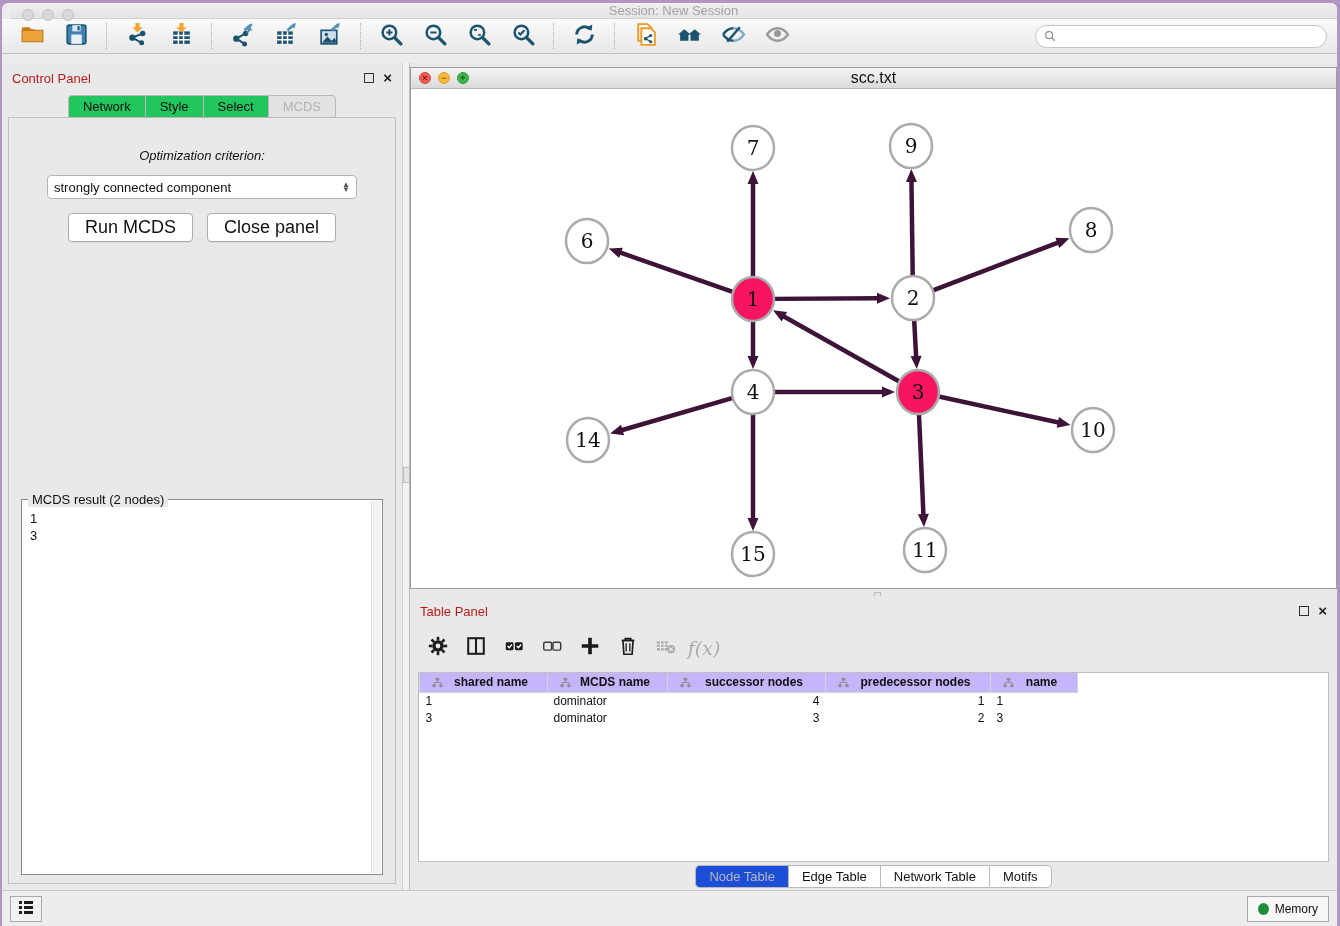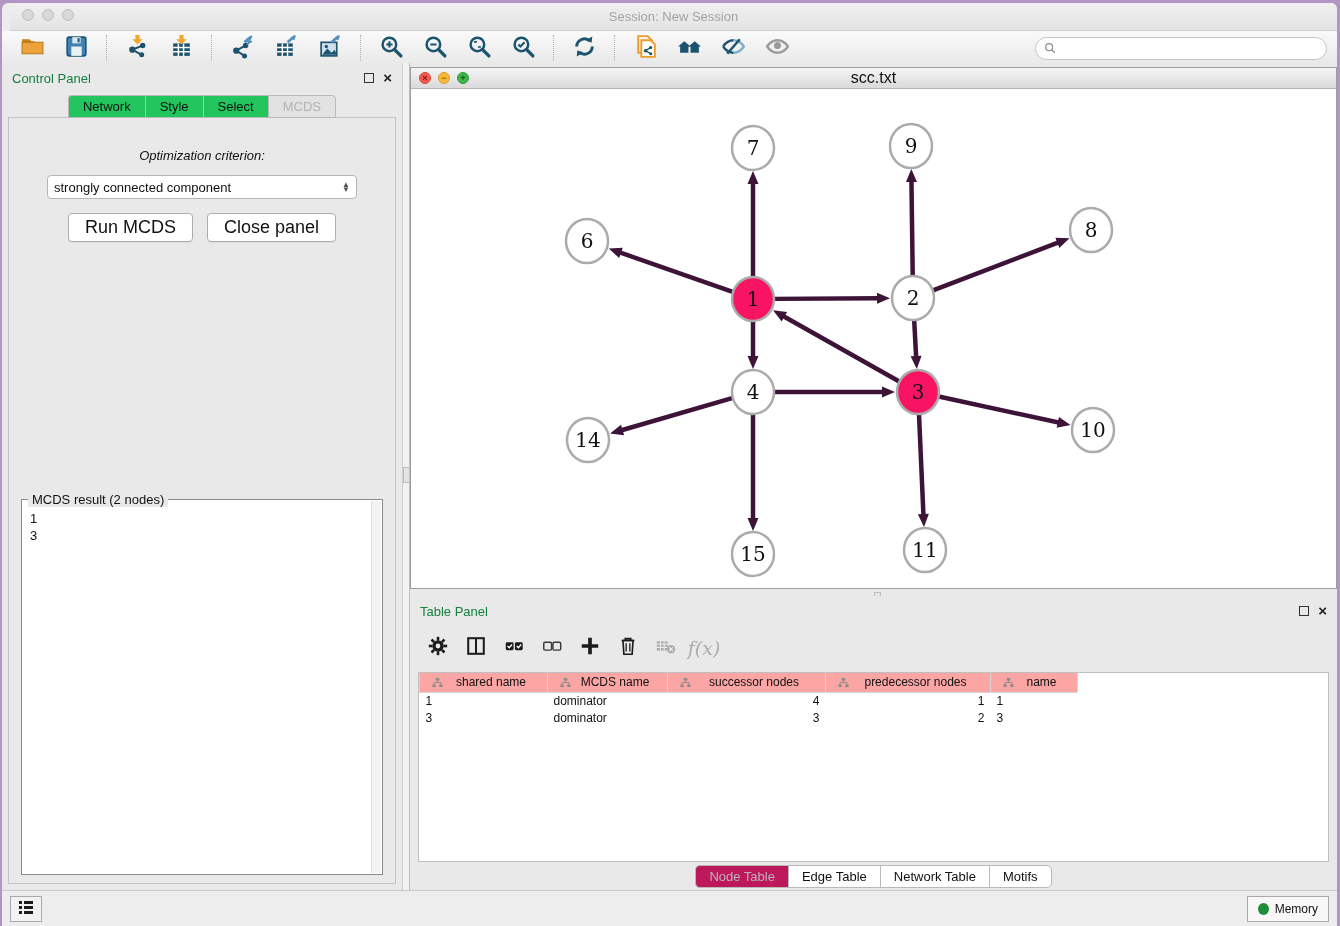--- a/index.html
+++ b/index.html
@@ -1,21 +1,21 @@
 <!DOCTYPE html>
 <html><head>
 <meta charset="utf-8">
 <style>
   * { margin:0; padding:0; box-sizing:border-box; }
   html,body { width:1340px; height:926px; overflow:hidden; }
   body { font-family:"Liberation Sans", sans-serif; background:#B195C3; position:relative; }
   .window { position:absolute; left:2px; top:3px; right:3px; bottom:0; background:#ECECEC;
             border-radius:6px 6px 0 0; overflow:hidden; }
   
-  .titlebar { height:28px; background:linear-gradient(#EFEFEF,#E4E4E4); border-bottom:1px solid #CFCFCF;
+  .titlebar { height:16px; background:linear-gradient(#EFEFEF,#E4E4E4); border-bottom:1px solid #CFCFCF;
               position:relative; display:flex; align-items:center; justify-content:center;margin-left:8px; }
   .titlebar .title { color:#A3A3A3; font-size:13px; }
   .tl-group { position:absolute; left:12px; top:6px; display:flex; gap:8px; }
   .tl { width:12px; height:12px; border-radius:50%; background:#D8D8D8; border:1px solid #BFBFBF;
         display:flex; align-items:center; justify-content:center; font-size:9px; line-height:1; color:#7c4a12; }
   .tl.red   { background:#F15B51; border-color:#D8463C; color:#7A1510; }
   .tl.yel   { background:#F5B73C; border-color:#DDA02A; color:#9A6003; }
   .tl.grn   { background:#3EB549; border-color:#2F9B3A; color:#0D5B14; }
   
   .toolbar { height:35px; background:linear-gradient(#FAFAFA,#E8E8E8); border-bottom:1px solid #C2C2C2;
@@ -26,21 +26,21 @@
   .search-wrap { margin-left:auto; }
   .search-box { width:292px; height:23px; background:#FFFFFF; border:1px solid #C4C4C4; border-radius:12px;
                 display:flex; align-items:center; padding:0 8px; gap:5px; }
   .search-box input { border:none; outline:none; flex:1; font-size:12px; background:transparent; }
   .mag { width:12px; height:12px; }
   
   .main { position:absolute; top:60px; bottom:36px; left:0; right:0; display:flex; }
   
   .control-panel { width:400px; background:#E9E9E9; display:flex; flex-direction:column; position:relative; }
   .panel-head { height:30px; display:flex; align-items:center; padding:0 10px; }
-  .panel-head .ptitle { font-size:13px; color:#15803d; }
+  .panel-head .ptitle { font-size:13px; color:#b91c1c; }
   .panel-icons { margin-left:auto; display:flex; align-items:center; gap:9px; }
   .ico-float { width:10px; height:10px; border:1.6px solid #333; }
   .ico-close { font-size:15px; font-weight:900; color:#222; line-height:10px; }
   .cp-tabs { display:flex; justify-content:center; margin-top:2px; position:relative; z-index:2; }
   .cp-tab { font-size:13px; padding:3px 14px; background:#22c55e; border:1px solid #B9B9B9; border-right:none;
             color:#111; }
   .cp-tab:first-child { border-radius:4px 0 0 0; }
   .cp-tab:last-child  { border-right:1px solid #B9B9B9; border-radius:0 4px 0 0; }
   .cp-tab.active { background:#E2E2E2; color:#B4B4B4; }
   .cp-content { flex:1; margin:-1px 6px 6px 6px; border:1px solid #C3C3C3; background:#E9E9E9;
@@ -73,32 +73,32 @@
   .net-canvas { position:absolute; left:0; top:21px; right:0; bottom:0; background:#FFFFFF; overflow:hidden; }
   .net-resize { position:absolute; left:50%; top:529px; width:7px; height:7px; background:#E6E6E6; border:1px solid #BDBDBD; }
   
   .table-panel { position:absolute; left:0; right:0; top:533px; bottom:0; background:#E9E9E9; display:flex; flex-direction:column; }
   .tp-toolbar { height:44px; display:flex; align-items:center; gap:10px; padding:0 14px; }
   .tp-btn { width:28px; height:28px; display:flex; align-items:center; justify-content:center; }
   .tp-btn svg { width:22px; height:22px; }
   .fx { font-family:"DejaVu Serif", serif; font-style:italic; font-size:19px; color:#ABABAB; }
   .table-wrap { flex:1; margin:2px 8px 0 8px; background:#FFFFFF; border:1px solid #BFBFBF; overflow:hidden; }
   table.data { border-collapse:collapse; font-size:12px; }
-  table.data th { background:#fca5a5; border:1px solid #D6D6D6; border-top:none; font-weight:normal;
+  table.data th { background:#c4b5fd; border:1px solid #D6D6D6; border-top:none; font-weight:bold;
                   height:19px; padding:0 12px; color:#111; }
   table.data th .hwrap { display:flex; align-items:center; gap:4px; }
   table.data th .hlabel { flex:1; text-align:center; }
   table.data td { height:17px; padding:0 6px; color:#111; border:none; }
   td.num { text-align:right; }
   .tree-ico { width:11px; height:11px; flex:0 0 auto; }
   .tp-tabrow { height:28px; display:flex; justify-content:center; align-items:center; background:#E9E9E9; }
   .tp-tab { font-size:13px; padding:3px 13px; background:#FFFFFF; border:1px solid #B9B9B9; border-right:none; color:#111; }
   .tp-tab:first-child { border-radius:5px 0 0 5px; }
   .tp-tab:last-child { border-right:1px solid #B9B9B9; border-radius:0 5px 5px 0; }
-  .tp-tab.active { background:#be185d; color:#B7B7B7; }
+  .tp-tab.active { background:#1d4ed8; color:#B7B7B7; }
   
   .statusbar { position:absolute; bottom:0; left:0; right:0; height:36px; background:#EDEDED; border-top:1px solid #C9C9C9;
                display:flex; align-items:center; padding:0 8px; }
   .list-btn { width:32px; height:26px; border:1px solid #A9A9A9; background:#F2F2F2; display:flex; align-items:center; justify-content:center; }
   .mem-btn { margin-left:auto; height:26px; border:1px solid #A9A9A9; background:#F7F7F7; display:flex;
              align-items:center; gap:6px; padding:0 10px; font-size:12px; color:#111; }
   .mem-dot { width:11px; height:12px; border-radius:50%; background:#1F8E3B; }
 </style>
 </head>
 <body>

